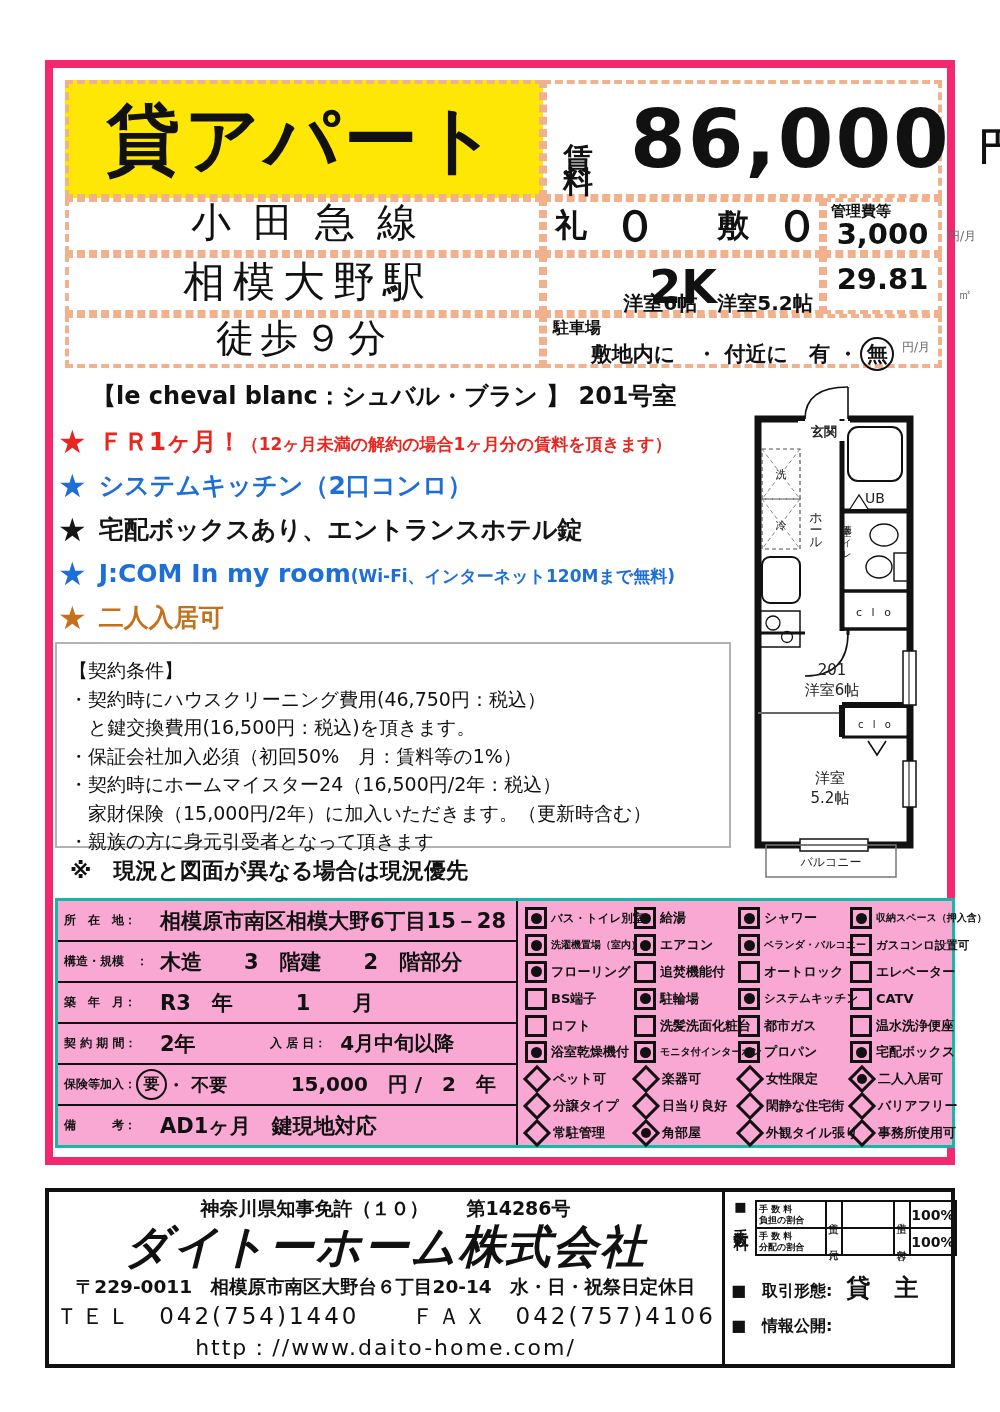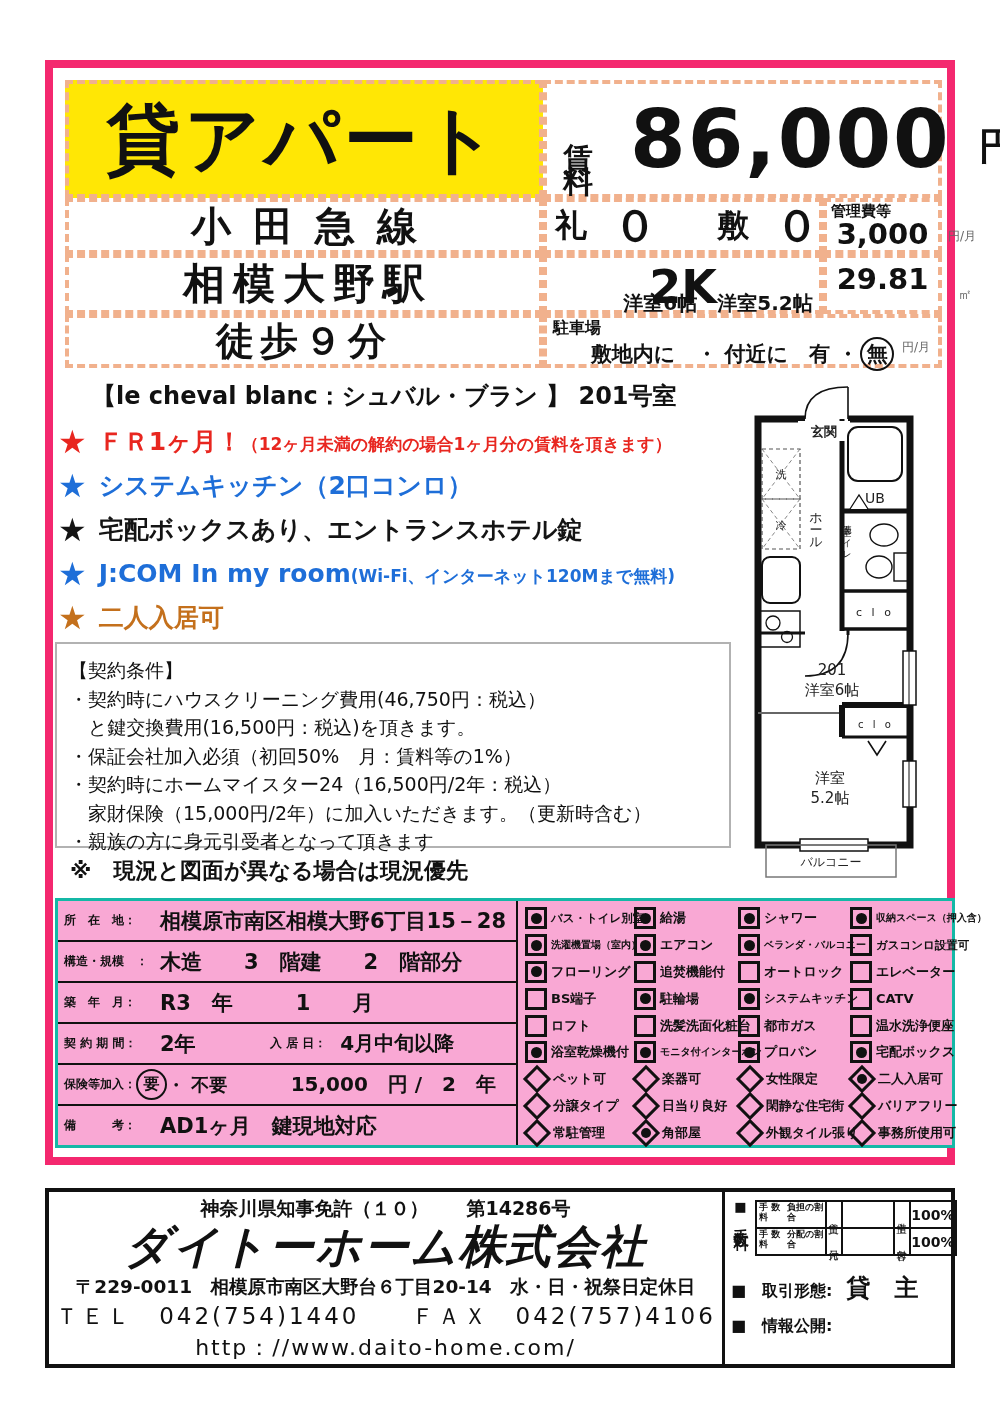--- a/index.html
+++ b/index.html
@@ -4,21 +4,21 @@
 <style>
   html,body{margin:0;padding:0;background:#fff}
   .page{position:relative;width:1000px;height:1412px;background:#fff;overflow:hidden;
         font-family:"DejaVu Sans","Liberation Sans",sans-serif;color:#111}
   .abs{position:absolute;box-sizing:border-box}
   .dash{border:4px dashed #f1b18d;background:#fff}
   .frame{border:8px solid #f4286f}
   
   .banner{background:#ffe705;display:flex;align-items:center;justify-content:center;
           font-size:74px;font-weight:bold;letter-spacing:4px;line-height:1}
-  .hline{display:flex;align-items:center;justify-content:center;font-weight:bold}
+  .hline{display:flex;align-items:flex-end;justify-content:center;font-weight:normal}
   .l1{font-size:40px;letter-spacing:22px;text-indent:22px}
   .l2{font-size:42px;letter-spacing:8px;text-indent:8px}
   .l3{font-size:38px;letter-spacing:6px}
   .rentcell{display:flex;align-items:center}
   .rentlabel{writing-mode:vertical-rl;font-size:30px;font-weight:bold;letter-spacing:22px;margin:4px 6px 0 10px}
   .rentval{font-size:80px;font-weight:bold;letter-spacing:2px;margin-left:26px}
   .rentunit{font-size:38px;font-weight:bold;margin-left:28px;margin-top:14px}
   .feescell{display:flex;align-items:center;font-weight:bold}
   .fk{font-size:32px;margin-left:8px}
   .fv{font-size:44px;margin-left:26px}
@@ -83,21 +83,21 @@
   .ctel{font-size:23px;letter-spacing:3px;margin-top:2px;white-space:nowrap}
   .curl{font-size:22px;letter-spacing:2px;margin-top:1px}
   .cright{position:absolute;left:676px;top:0;width:230px;height:100%;box-sizing:border-box;padding:8px 0 0 6px}
   .feeblock{display:flex}
   .fee-head{display:flex;flex-direction:column;align-items:center;margin-right:5px}
   .fee-head .bx{font-size:13px;line-height:1}
   .fee-head .vt{writing-mode:vertical-rl;font-size:15px;font-weight:bold;letter-spacing:4px;margin-top:3px}
   .fee-row{display:flex;height:29px}
   .fee-row+.fee-row{margin-top:-2px}
   .fee-l{width:72px;border:2px solid #111;font-size:9px;font-weight:bold;line-height:1.15;
-         display:flex;flex-direction:row;justify-content:center;padding-left:2px;box-sizing:border-box}
+         display:flex;flex-direction:column;justify-content:center;padding-left:2px;box-sizing:border-box}
   .fee-s{width:16px;border:2px solid #111;border-left:none;writing-mode:vertical-rl;font-size:10.5px;
          display:flex;align-items:center;justify-content:center;box-sizing:border-box}
   .fee-b{width:52px;border:2px solid #111;border-left:none;box-sizing:border-box}
   .fee-p{width:46px;border:2px solid #111;border-left:none;font-size:14px;font-weight:bold;
          display:flex;align-items:center;justify-content:center;box-sizing:border-box}
   .deal{margin-top:16px;display:flex;align-items:baseline}
   .deal .lb{font-size:16px;font-weight:bold}
   .deal .vl{font-size:24px;font-weight:bold;margin-left:14px}
   .info{margin-top:12px;font-size:16px;font-weight:bold}
   svg text{fill:#222}

